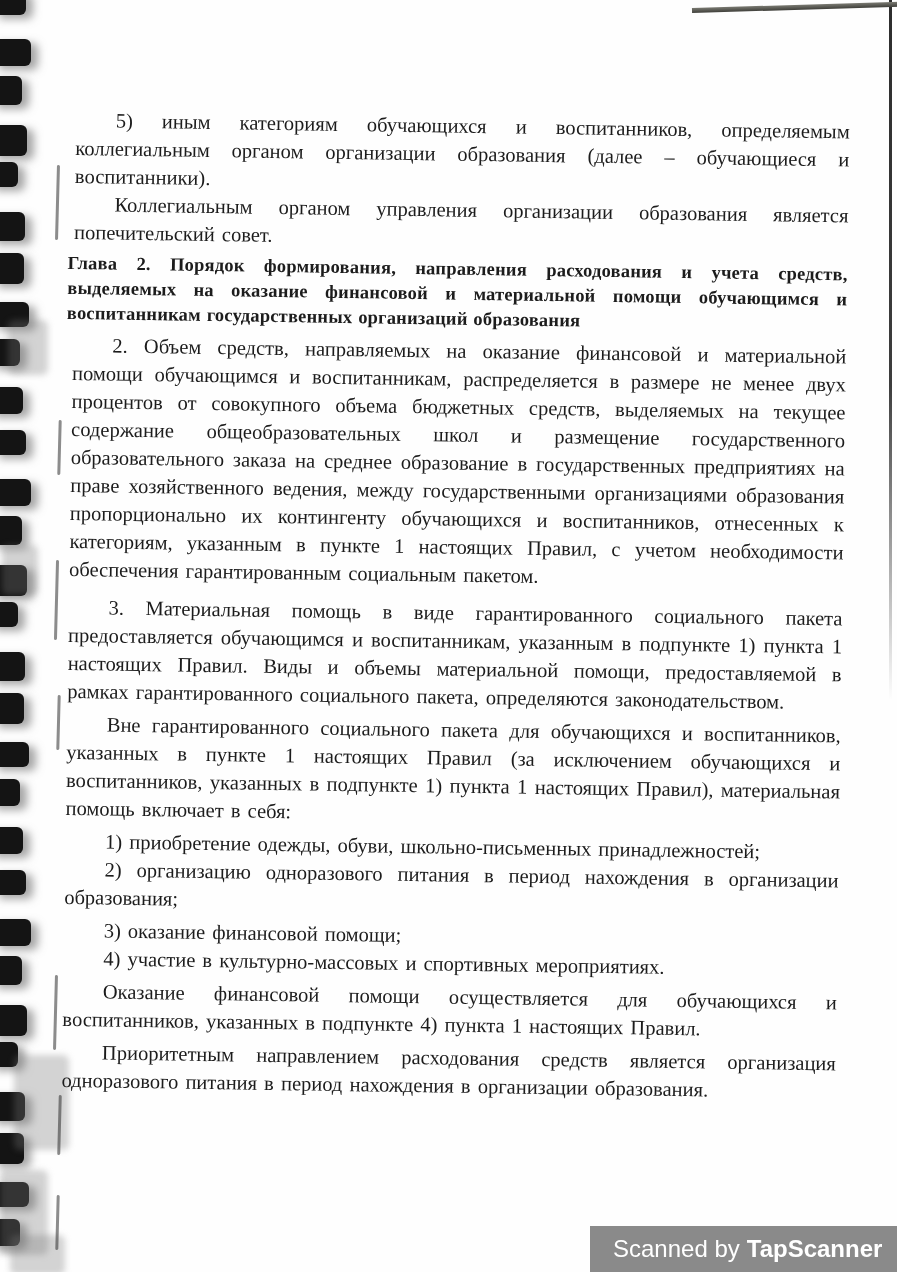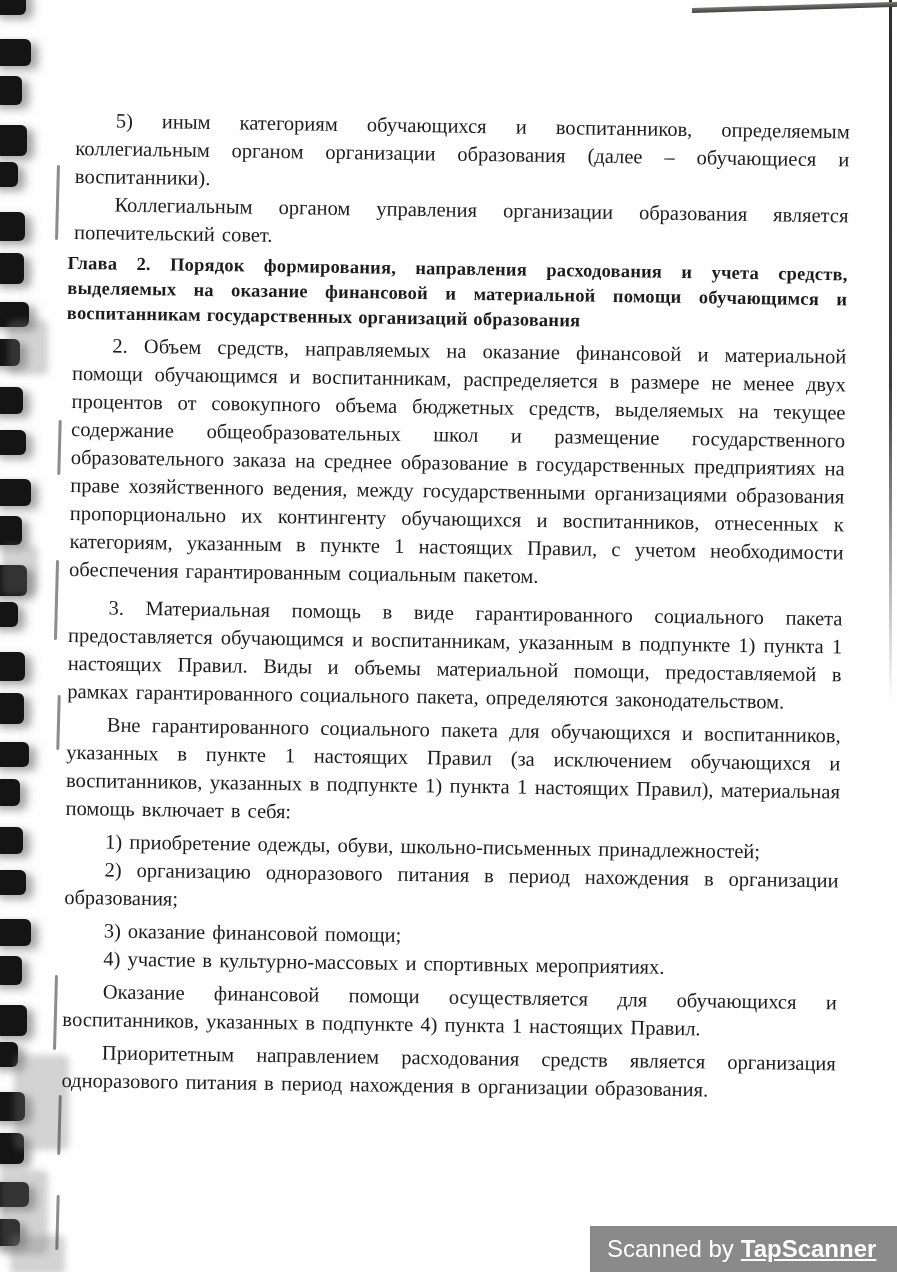--- a/index.html
+++ b/index.html
@@ -88,25 +88,25 @@
     transform-origin: left center;
   }
   
   .watermark {
     position: absolute;
     right: 0; bottom: 0;
     width: 307px; height: 46px;
     display: flex;
     align-items: center;
     box-sizing: border-box;
-    padding-left: 17px;
+    padding-left: 23px;
     font-family: "Liberation Sans", sans-serif;
     font-size: 24px;
   }
-  .watermark .brand { font-weight: bold; margin-left: 7px; text-decoration: underline; }
+  .watermark .brand { font-weight: bold; margin-left: 7px; }
 </style>
 </head>
 <body>
 
 <div class="page">
 
   <div class="binding">
       <div class="tooth" style="top: -10px; left: -8px; width: 34px; height: 25px;"></div>
       <div class="tooth" style="top: 39px; left: -8px; width: 39px; height: 27px;"></div>
       <div class="tooth" style="top: 76px; left: -10px; width: 32px; height: 29px;"></div>

